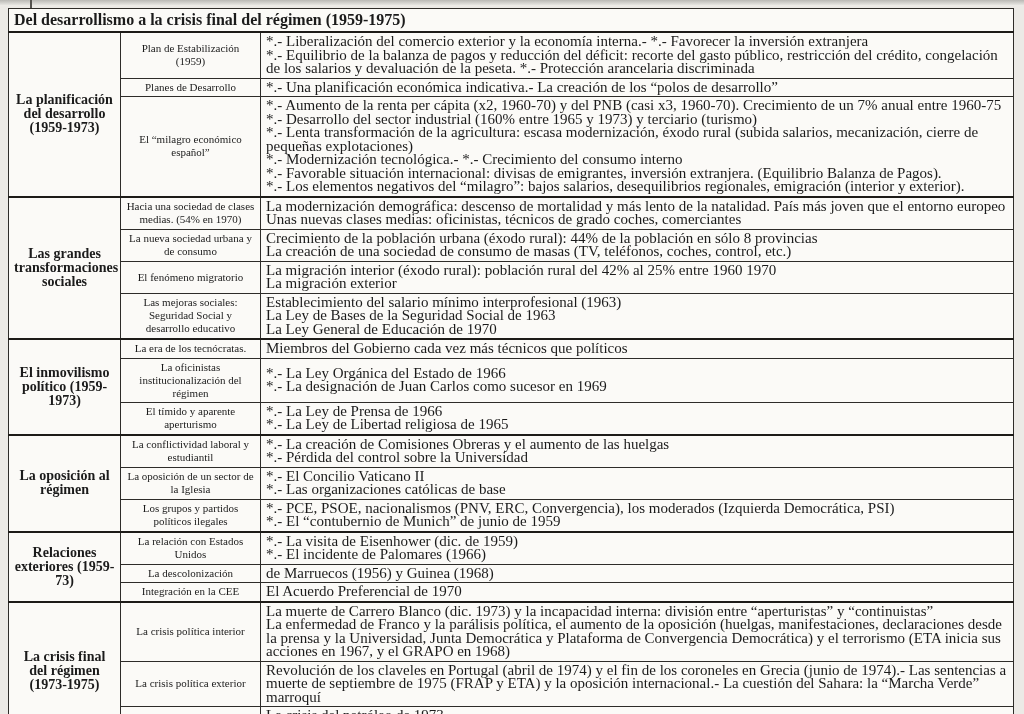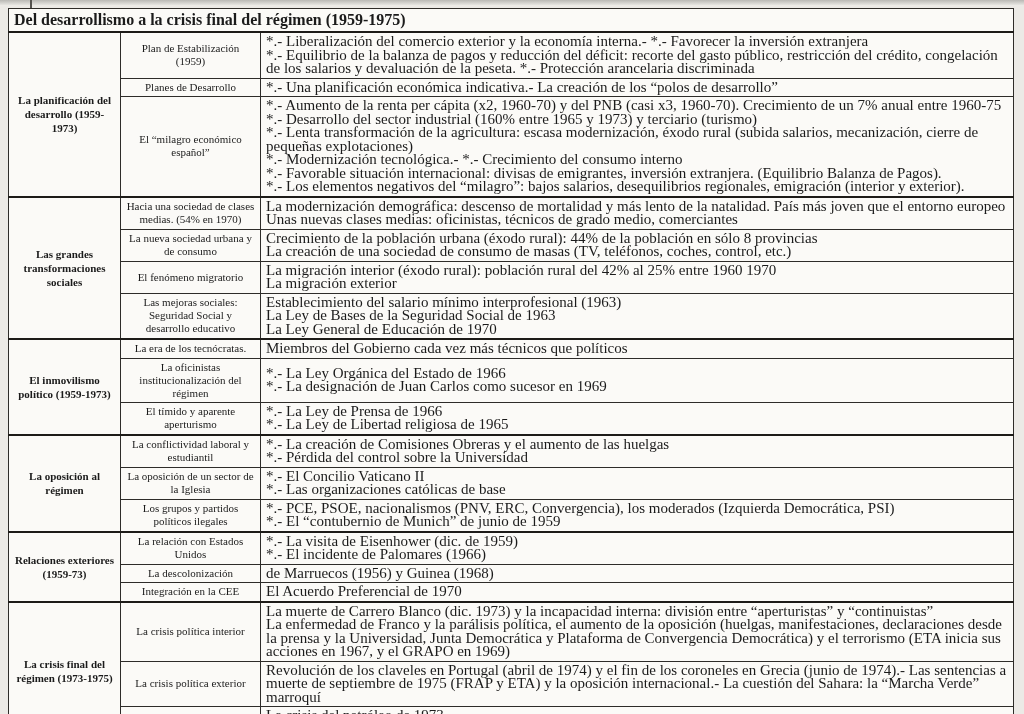--- a/index.html
+++ b/index.html
@@ -48,21 +48,21 @@
   col.c3 { width: auto; }
   td.title-cell {
     border: 2px solid #1d1b18;
     text-align: left;
     font-weight: bold;
     font-size: 16px;
     padding: 6px 4px;
   }
   td.sec-label {
     font-weight: bold;
-    font-size: 11px;
+    font-size: 14px;
     text-align: center;
     line-height: 14px;
     border-left: 2px solid #1d1b18;
   }
   td.row-head {
     font-weight: normal;
     font-size: 11px;
     text-align: center;
     line-height: 13px;
   }
@@ -121,21 +121,21 @@
         <div class="line">*.- Favorable situación internacional: divisas de emigrantes, inversión extranjera. (Equilibrio Balanza de Pagos).</div>
         <div class="line">*.- Los elementos negativos del “milagro”: bajos salarios, desequilibrios regionales, emigración (interior y exterior).</div>
       </td>
     </tr>
 
     <tr class="sec-start">
       <td class="sec-label" rowspan="4">Las grandes transformaciones sociales</td>
       <td class="row-head">Hacia una sociedad de clases medias. (54% en 1970)</td>
       <td class="content">
         <div class="line">La modernización demográfica: descenso de mortalidad y más lento de la natalidad. País más joven que el entorno europeo</div>
-        <div class="line">Unas nuevas clases medias: oficinistas, técnicos de grado medio, comerciantes</div>
+        <div class="line">Unas nuevas clases medias: oficinistas, técnicos de grado coches, comerciantes</div>
       </td>
     </tr>
     <tr>
       <td class="row-head">La nueva sociedad urbana y de consumo</td>
       <td class="content">
         <div class="line">Crecimiento de la población urbana (éxodo rural): 44% de la población en sólo 8 provincias</div>
         <div class="line">La creación de una sociedad de consumo de masas (TV, teléfonos, coches, control, etc.)</div>
       </td>
     </tr>
     <tr>
@@ -218,21 +218,21 @@
       <td class="content">
         <div class="line">El Acuerdo Preferencial de 1970</div>
       </td>
     </tr>
 
     <tr class="sec-start">
       <td class="sec-label" rowspan="3">La crisis final del régimen (1973-1975)</td>
       <td class="row-head">La crisis política interior</td>
       <td class="content">
         <div class="line">La muerte de Carrero Blanco (dic. 1973) y la incapacidad interna: división entre “aperturistas” y “continuistas”</div>
-        <div class="line">La enfermedad de Franco y la parálisis política, el aumento de la oposición (huelgas, manifestaciones, declaraciones desde la prensa y la Universidad, Junta Democrática y Plataforma de Convergencia Democrática) y el terrorismo (ETA inicia sus acciones en 1967, y el GRAPO en 1969)</div>
+        <div class="line">La enfermedad de Franco y la parálisis política, el aumento de la oposición (huelgas, manifestaciones, declaraciones desde la prensa y la Universidad, Junta Democrática y Plataforma de Convergencia Democrática) y el terrorismo (ETA inicia sus acciones en 1967, y el GRAPO en 1968)</div>
       </td>
     </tr>
     <tr>
       <td class="row-head">La crisis política exterior</td>
       <td class="content">
         <div class="line">Revolución de los claveles en Portugal (abril de 1974) y el fin de los coroneles en Grecia (junio de 1974).- Las sentencias a muerte de septiembre de 1975 (FRAP y ETA) y la oposición internacional.- La cuestión del Sahara: la “Marcha Verde” marroquí</div>
       </td>
     </tr>
     <tr class="last">
       <td class="row-head">La crisis económica</td>

